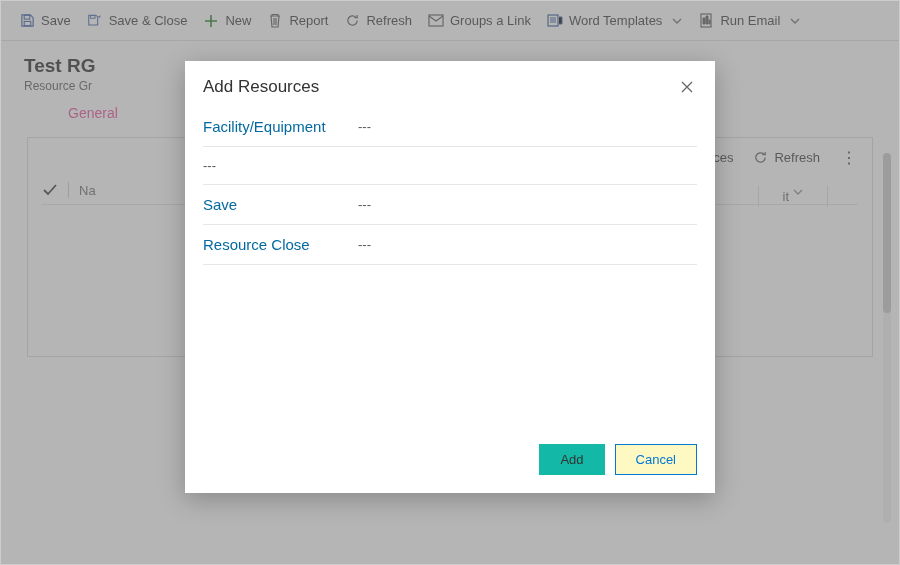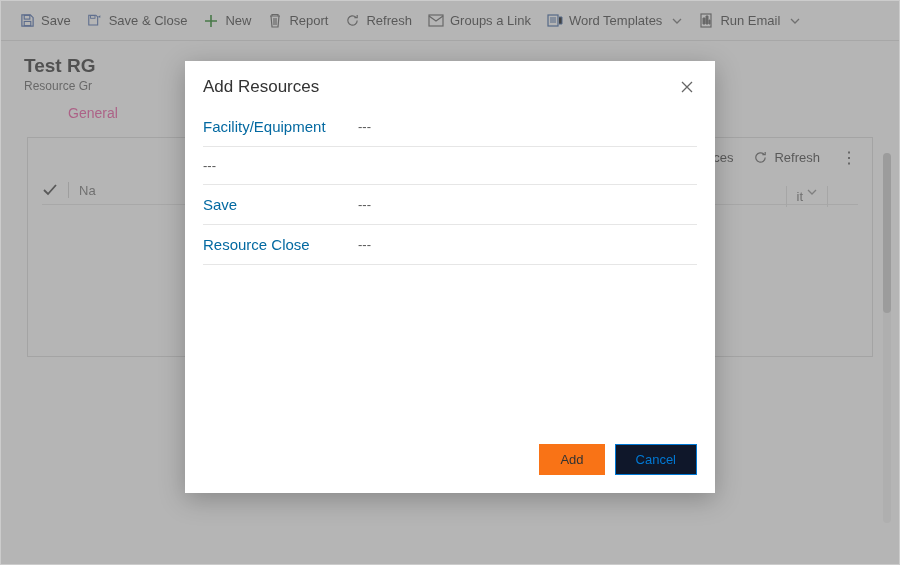--- a/index.html
+++ b/index.html
@@ -39,21 +39,21 @@
     .row-head {
       display: flex; align-items: center; gap: 10px;
       margin-top: 34px; border-bottom: 1px solid #e3e3e3; padding-bottom: 6px;
       color: #666;
     }
     .check { width: 16px; height: 16px; display: inline-flex; align-items: center; justify-content: center; }
     .divider-v { width: 1px; height: 16px; background: #ccc; }
     .bu-select {
       position: absolute; right: 44px; top: 48px;
       display: flex; align-items: flex-start; gap: 4px; color: #666; cursor: pointer;
-      border-left: 1px solid #ddd; border-right: 1px solid #ddd; padding: 3px 10px;
+      border-left: 1px solid #ddd; border-right: 1px solid #ddd; padding: 3px 24px;
     }
     .scrollbar {
       position: absolute; right: 8px; top: 152px; width: 8px; height: 370px;
       background: #f1f1f1; border-radius: 4px;
     }
     .scrollbar::after {
       content: ""; position: absolute; top: 0; left: 0; width: 8px; height: 160px;
       background: #c8c8c8; border-radius: 4px;
     }
 
@@ -86,24 +86,24 @@
     .field-label { width: 155px; color: #0369a1; font-size: 15px; }
     .field-value { color: #555; font-size: 13px; flex: 1; cursor: pointer; }
 
     .dialog-footer {
       margin-top: auto;
       display: flex; justify-content: flex-end; gap: 10px;
       padding: 14px 18px 18px;
     }
     .btn {
       padding: 7px 20px; font-size: 13px; cursor: pointer;
-      border: 1px solid transparent; background: #f97316; color: #333;
+      border: 1px solid transparent; background: #14b8a6; color: #333;
     }
     .btn-secondary {
-      background: #0f172a; border: 1px solid #0078d4; color: #0078d4;
+      background: #fef9c3; border: 1px solid #0078d4; color: #0078d4;
     }
 
     svg { display: block; }
   </style>
 </head>
 <body>
 
 <div class="toolbar">
   <div class="tb-btn">
     <span class="ico">

